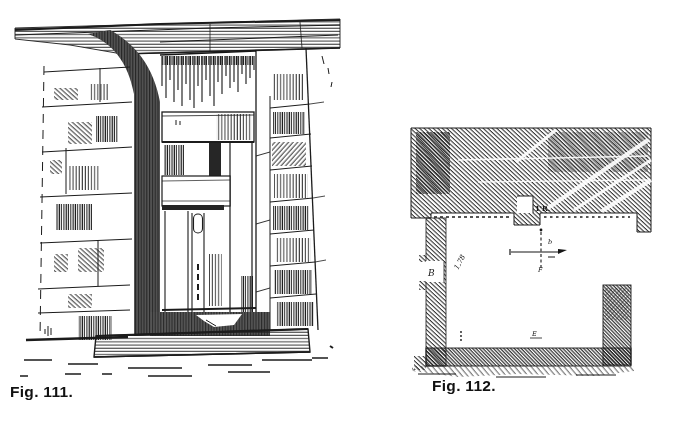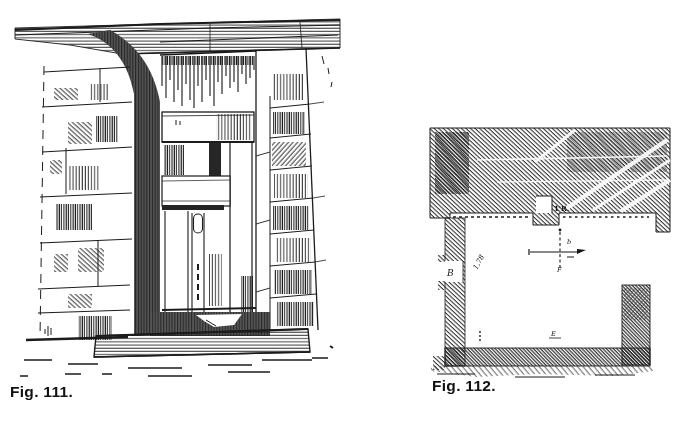--- a/index.html
+++ b/index.html
@@ -147,21 +147,21 @@
       </g>
 
       <g stroke="#1c1c1c">
         <path d="M14,352 h28 M58,356 h30 M118,360 h54 M198,357 h44 M252,352 h50 M55,366 h16 M138,368 h44 M218,364 h42 M302,350 h16 M10,368 h8 M92,366 h10" stroke-width="1.6"></path>
         <path d="M320,338 l3,2" stroke-width="2"></path>
       </g>
     </svg>
   </div>
   <div class="caption" style="left:10px;top:383px;width:335px;">Fig. 111.</div>
 
-  <div class="fig" style="left:417px;top:118px;width:270px;height:260px;">
+  <div class="fig" style="left:398px;top:118px;width:270px;height:260px;">
     <svg width="270" height="260" viewBox="0 0 270 260">
 
       <g>
         <polygon points="13,10 253,10 253,114 239,114 239,95 142,95 142,107 116,107 116,95 33,95 33,100 13,100" fill="url(#pPlan)" stroke="#1c1c1c" stroke-width="1"></polygon>
         <rect x="18" y="14" width="34" height="62" fill="url(#pPlanDense)"></rect>
         <rect x="150" y="14" width="100" height="40" fill="url(#pPlanDense)" opacity="0.55"></rect>
         <g stroke="#ffffff" opacity="0.9">
           <path d="M150,90 L250,22" stroke-width="4"></path>
           <path d="M176,92 L253,42" stroke-width="3"></path>
           <path d="M204,93 L253,62" stroke-width="4"></path>

